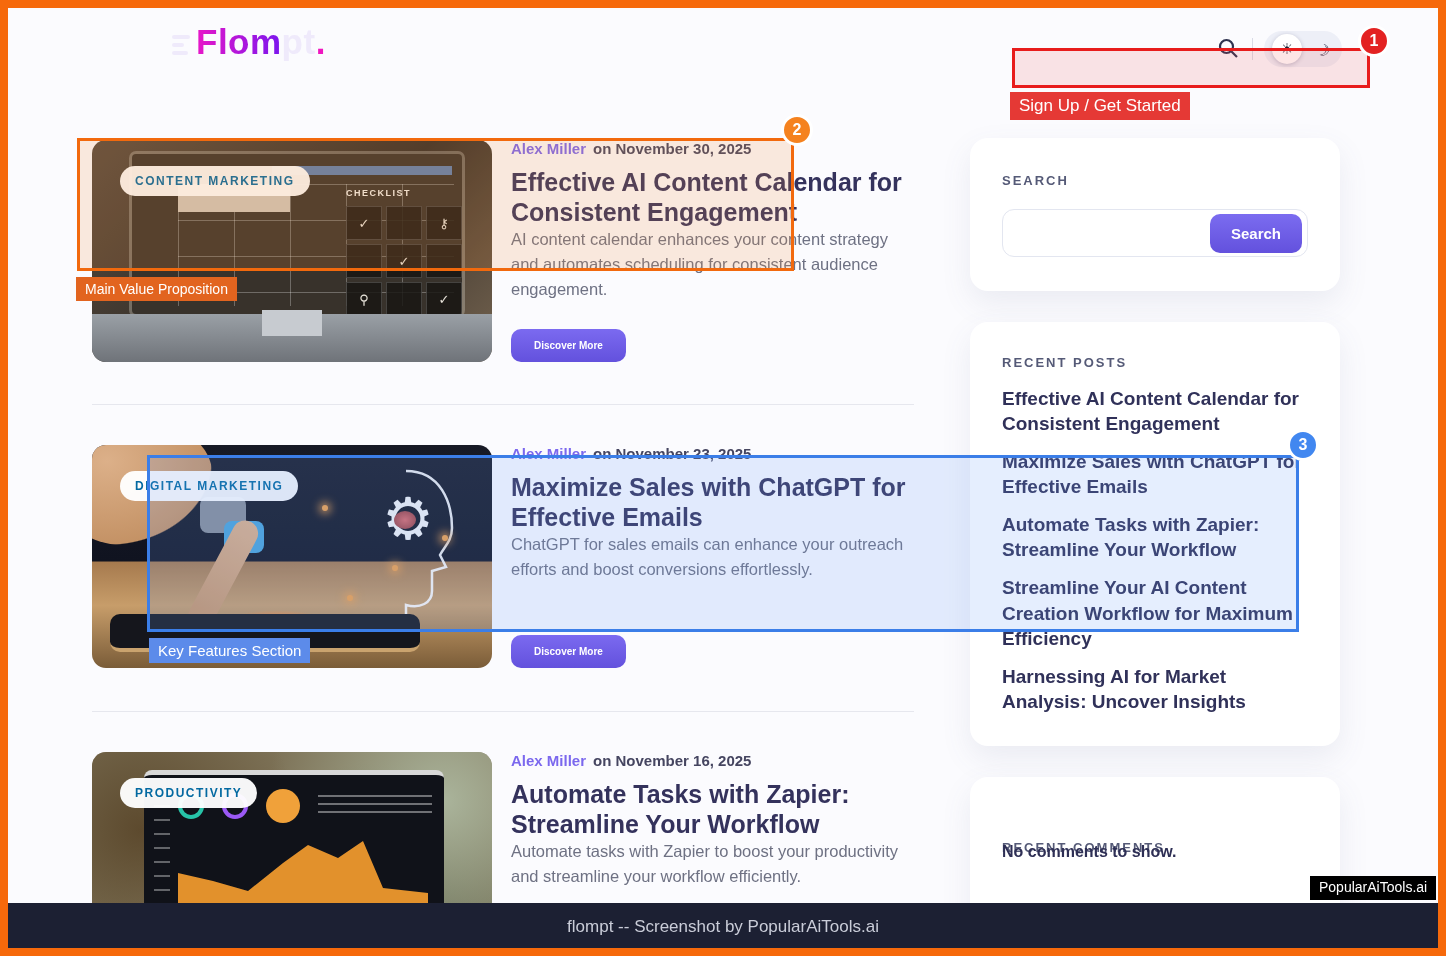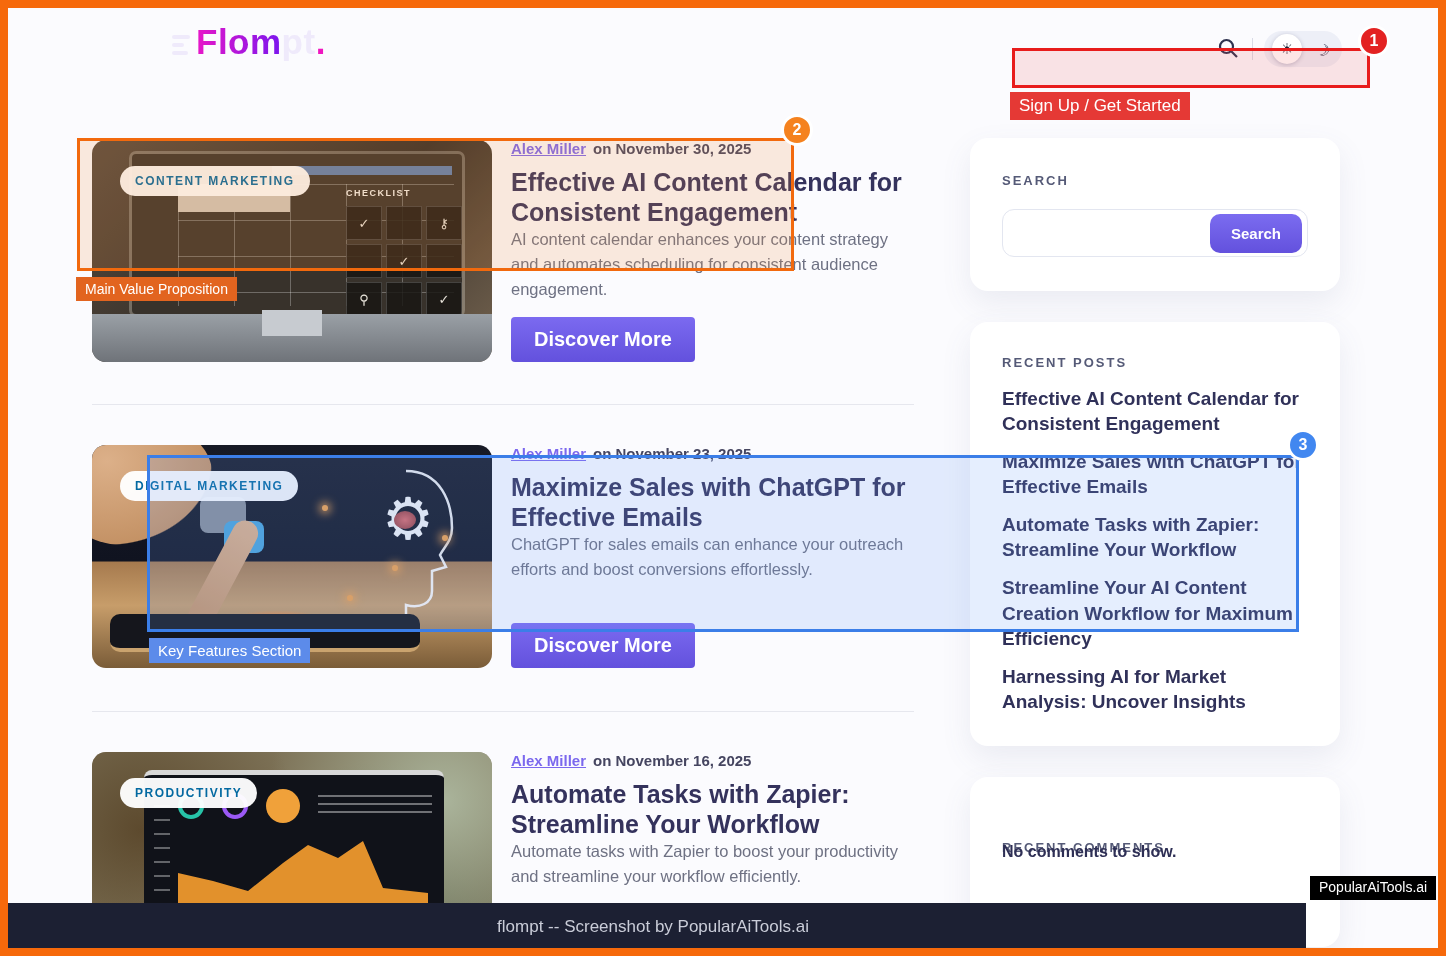--- a/index.html
+++ b/index.html
@@ -29,25 +29,25 @@
   .theme-toggle { left:1264px; top:31px; width:78px; height:36px; background:#edeff7; border-radius:18px; display:flex; align-items:center; justify-content:space-between; padding:0 8px; cursor:pointer; }
   .sun-wrap { width:30px; height:30px; background:#fff; border-radius:50%; box-shadow:0 1px 4px rgba(40,40,80,.25); display:flex; align-items:center; justify-content:center; font-size:15px; color:#1c2033; }
   .moon-glyph { font-size:16px; color:#252a45; transform:rotate(200deg); margin-right:4px; }
 
   
   .post-row { position:absolute; left:92px; width:822px; }
   .post-img { position:absolute; left:0; top:0; width:400px; border-radius:14px; overflow:hidden; cursor:pointer; }
   .post-col { position:absolute; left:419px; top:0; width:403px; }
   .cat-badge { position:absolute; left:28px; top:26px; background:rgba(255,255,255,.96); color:#0369a1; font-size:12px; font-weight:700; letter-spacing:1.5px; padding:8px 15px; border-radius:17px; z-index:3; }
   .meta { font-size:15px; }
-  .meta .author { color:#7b68ee; font-weight:700; cursor:pointer;text-decoration:underline; }
+  .meta .author { color:#7b68ee; font-weight:700; cursor:pointer; }
   .meta .date { color:#454560; font-weight:600; margin-left:7px; }
   .post-title { font-size:25px; line-height:1.2; font-weight:700; color:#34325c; margin-top:10px; cursor:pointer; }
   .post-excerpt { font-size:16.5px; line-height:1.5; color:#6e7183; }
-  .discover-btn { position:absolute; left:0; bottom:0; padding:11px 23px; border:none; border-radius:4px; background:linear-gradient(180deg,#7b6af0,#6351dd); color:#fff; font-family:inherit; font-size:20px; font-weight:700; cursor:pointer; }
+  .discover-btn { position:absolute; left:0; bottom:0; padding:11px 23px; border:none; border-radius:10px; background:linear-gradient(180deg,#7b6af0,#6351dd); color:#fff; font-family:inherit; font-size:10px; font-weight:700; cursor:pointer; }
   .hr { position:absolute; left:92px; width:822px; height:1px; background:#e6e7ee; }
 
   
   
   .art1 { height:222px; background:linear-gradient(135deg,#564a3e,#332d27 55%,#74634f); position:relative; }
   .m1-screen { position:absolute; left:40px; top:14px; width:330px; height:160px; background:#38322b; border-radius:4px; box-shadow:0 0 0 3px rgba(210,205,195,.35); }
   .m1-topbar { position:absolute; left:140px; top:12px; width:180px; height:9px; background:#5d7fae; }
   .m1-grid { position:absolute; left:46px; top:30px; right:8px; bottom:8px;
     background: repeating-linear-gradient(to right, rgba(255,255,255,.28) 0 1px, transparent 1px 56px),
                 repeating-linear-gradient(to bottom, rgba(255,255,255,.28) 0 1px, transparent 1px 36px); }
@@ -97,21 +97,21 @@
   .card { position:absolute; left:970px; width:370px; background:#fff; border-radius:18px; box-shadow:0 12px 30px rgba(90,95,140,.10); }
   .card-h { position:absolute; left:32px; font-size:13px; font-weight:700; letter-spacing:2px; color:#555a77; }
   .search-box { position:absolute; left:32px; top:71px; width:306px; height:48px; border:1px solid #e3e6f0; border-radius:12px; background:#fff; }
   .search-input { position:absolute; left:10px; top:4px; width:180px; height:38px; border:none; outline:none; font-size:15px; font-family:inherit; background:transparent; }
   .search-btn { position:absolute; right:5px; top:4px; width:92px; height:39px; border:none; border-radius:10px; background:linear-gradient(180deg,#7b6cf0,#6351dd); color:#fff; font-family:inherit; font-size:15px; font-weight:700; cursor:pointer; }
   .rp-list { position:absolute; left:32px; top:64px; width:300px; }
   .rp-item { font-size:19px; font-weight:700; color:#303159; line-height:1.32; margin-bottom:13px; cursor:pointer; }
   .no-comments { position:absolute; left:32px; top:66px; font-size:16px; font-weight:700; color:#2e2f55; }
 
   
-  .footer-bar { position:absolute; left:0; top:903px; width:1306px; height:47px; background:#1c2033; z-index:40; display:flex; align-items:center; justify-content:center; }
+  .footer-bar { position:absolute; left:0; top:903px; width:1446px; height:47px; background:#1c2033; z-index:40; display:flex; align-items:center; justify-content:center; }
   .footer-text { font-size:17px; color:#c9ccd8; }
   .watermark { position:absolute; left:1310px; top:876px; background:#000; color:#fff; font-size:14px; padding:3px 9px 5px; z-index:60; }
 
   
   .ann-box { position:absolute; z-index:50; }
   .ann-box1 { left:1012px; top:48px; width:358px; height:40px; border:3px solid #e81c1c; background:rgba(238,80,80,.14); }
   .ann-box2 { left:77px; top:138px; width:717px; height:133px; border:3px solid #f2690d; background:rgba(246,145,60,.17); }
   .ann-box3 { left:147px; top:455px; width:1152px; height:177px; border:3px solid #3b7ee8; background:rgba(110,160,250,.18); }
   .ann-label { position:absolute; z-index:51; color:#fff; padding:4px 9px; white-space:nowrap; }
   .ann-label1 { left:1010px; top:92px; background:#e53935; font-size:17px; }

